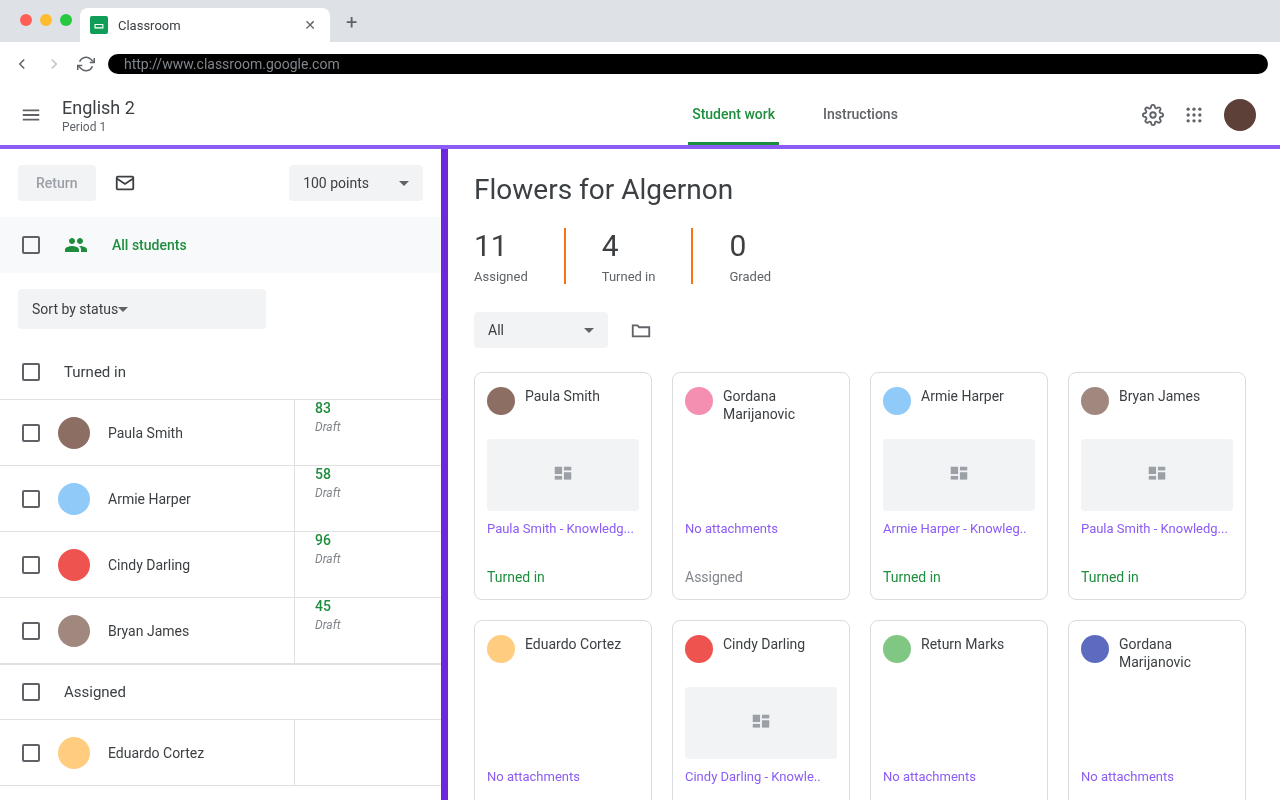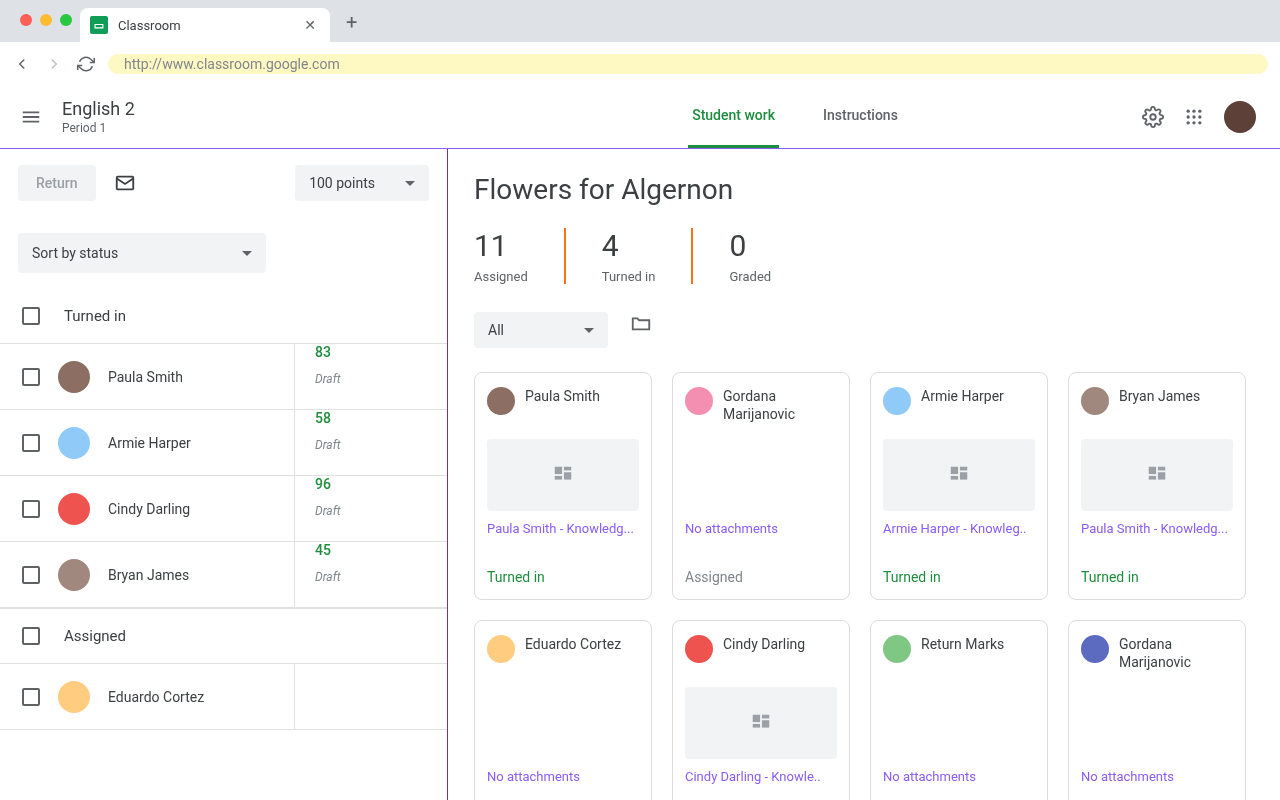--- a/index.html
+++ b/index.html
@@ -11,73 +11,73 @@
 .traffic-lights { display: flex; gap: 8px; align-items: center; padding: 0 10px; position: absolute; top: 14px; left: 10px; }
 .tl { width: 12px; height: 12px; border-radius: 50%; }
 .tl.red { background: #ff5f57; } .tl.yellow { background: #febc2e; } .tl.green { background: #28c840; }
 .tab { background: #fff; height: 34px; border-radius: 8px 8px 0 0; display: flex; align-items: center; padding: 0 14px 0 10px; gap: 10px; margin-left: 70px; width: 250px; position: relative; }
 .tab-favicon { width: 18px; height: 18px; background: #0f9d58; display: flex; align-items: center; justify-content: center; font-size: 11px; color: white; font-weight: bold; border-radius:2px;}
 .tab-title { font-size: 13px; color: #3c4043; flex: 1; }
 .tab-close { color: #5f6368; font-size: 14px; }
 .newtab { margin-left: 16px; color: #5f6368; font-size: 20px; padding-bottom:8px;}
 .url-bar-row { height: 43px; background: #fff; display: flex; align-items: center; padding: 0 12px; gap: 12px; border-top: 1px solid #fff;}
 .nav-icon { color: #5f6368; width: 20px; display:flex; justify-content:center; }
-.url-input { flex: 1; height: 20px; background: #fef9c3; border-radius: 15px; padding: 0 16px; font-size: 14px; color: #80868b; display:flex; align-items:center; }
-
-
-.app-header { height: 64px; border-bottom: 1px solid #8b5cf6; display: flex; align-items: center; }
+.url-input { flex: 1; height: 20px; background: #000000; border-radius: 15px; padding: 0 16px; font-size: 14px; color: #80868b; display:flex; align-items:center; }
+
+
+.app-header { height: 64px; border-bottom: 4px solid #8b5cf6; display: flex; align-items: center; }
 .hdr-left { display: flex; align-items: center; padding-left: 20px; gap: 20px; width: 448px;}
 .menu-icon { color: #5f6368; }
 .class-title { font-size: 18px; color: #3c4043; }
 .class-subtitle { font-size: 12px; color: #5f6368; margin-top: 2px; }
 .hdr-tabs { flex: 1; display: flex; justify-content: center; height: 100%; gap: 40px; }
 .hdr-tab { display: flex; align-items: center; font-size: 14px; color: #5f6368; border-bottom: 3px solid transparent; padding: 0 4px; cursor:pointer; height:100%; font-weight:500;}
 .hdr-tab.active { color: #1e8e3e; border-bottom-color: #1e8e3e; }
 .hdr-right { display: flex; align-items: center; gap: 20px; padding-right: 24px; }
 .gear-icon, .apps-icon { color: #5f6368; }
 .avatar-main { width: 32px; height: 32px; border-radius: 50%; background: #5d4037; }
 
 
 .main { display: flex; height: calc(800px - 85px - 64px); }
-.sidebar { width: 448px; border-right: 1px solid #6d28d9; overflow-y: hidden; }
+.sidebar { width: 448px; border-right: 7px solid #6d28d9; overflow-y: hidden; }
 .content { flex: 1; padding: 24px 26px; overflow-y: hidden; }
 
 
 .sb-controls { display: flex; align-items: center; padding: 16px 18px; gap: 18px; }
 .return-btn { background: #f1f3f4; color: #9aa0a6; border: none; border-radius: 4px; padding: 10px 18px; font-size: 14px; font-weight:500;}
 .mail-icon { color: #3c4043; }
 .points-dd { margin-left: auto; background: #f1f3f4; border-radius: 4px; padding: 10px 14px; display: flex; align-items: center; gap: 30px; font-size: 14px; color: #3c4043; }
 
 .all-students { display: flex; align-items: center; padding: 16px 22px; gap: 24px; background: #f8f9fa; }
 .cb { width: 18px; height: 18px; border: 2px solid #5f6368; border-radius: 2px; }
 .people-icon { color: #1e8e3e; }
 .all-students-label { color: #1e8e3e; font-weight: 500; font-size: 14px; }
 
-.sort-dd { margin: 16px 18px; background: #f1f3f4; border-radius: 4px; padding: 12px 14px; display: flex; align-items: center; justify-content: space-between; width: 248px; font-size: 14px; color: #3c4043; }
+.sort-dd { margin: 16px 18px; background: #f1f3f4; border-radius: 4px; padding: 12px 14px; display: flex; align-items: center; justify-content: flex-start; width: 248px; font-size: 14px; color: #3c4043; }
 
 .section-header { display: flex; align-items: center; padding: 18px 22px; gap: 24px; border-bottom: 1px solid #e0e0e0; font-size: 15px; color: #3c4043;}
 .student-row { display: flex; align-items: center; border-bottom: 1px solid #e0e0e0; height: 66px;}
 .sr-left { display:flex; align-items:center; gap: 18px; padding-left:22px; width: 294px; }
 .sr-right { border-left: 1px solid #e0e0e0; flex:1; height:100%; display:flex; flex-direction:column; justify-content:flex-start; padding-left:20px;}
 .student-avatar { width: 32px; height: 32px; border-radius: 50%; }
 .student-name { font-size: 14px; color: #3c4043; }
 .grade { font-size: 14px; color: #1e8e3e; font-weight:500; }
-.grade-status { font-size: 12px; color: #80868b; font-style: italic; margin-top:12px;}
+.grade-status { font-size: 12px; color: #80868b; font-style: italic; margin-top:4px;}
 
 .av-a {background:#8d6e63;} .av-b{background:#90caf9;} .av-c{background:#ef5350;} .av-d{background:#a1887f;} .av-e{background:#ffcc80;} .av-f{background:#f48fb1;} .av-g{background:#81c784;} .av-h{background:#5c6bc0;}
 
 
 .assignment-title { font-size: 28px; color: #3c4043; margin-bottom: 22px; font-weight:400;}
 .stats { display: flex; margin-bottom: 28px; }
 .stat { padding-right: 36px; margin-right: 36px; border-right: 2px solid #f97316; }
 .stat:last-child { border-right: none; }
 .stat-num { font-size: 30px; color: #3c4043; font-weight:400;}
 .stat-label { font-size: 13px; color: #5f6368; margin-top: 6px; }
 
-.filter-row { display: flex; align-items: flex-start; gap: 22px; margin-bottom: 24px; }
+.filter-row { display: flex; align-items: center; gap: 22px; margin-bottom: 24px; }
 .filter-dd { background: #f1f3f4; border-radius: 4px; padding: 10px 14px; display: flex; align-items: center; gap: 80px; font-size: 14px; color: #3c4043; }
 .folder-icon { color: #5f6368; }
 
 .cards { display: flex; flex-wrap: wrap; gap: 20px; }
 .card { width: 178px; height: 228px; border: 1px solid #dadce0; border-radius: 8px; padding: 14px 12px; display: flex; flex-direction: column; }
 .card-header { display: flex; align-items: center; gap: 10px; margin-bottom: 12px; min-height:40px; align-items:flex-start;}
 .card-avatar { width: 28px; height: 28px; border-radius: 50%; flex-shrink:0;}
 .card-name { font-size: 14px; color: #3c4043; line-height:1.3;}
 .thumb { height: 72px; background: #f1f3f4; border-radius: 4px; display: flex; align-items: center; justify-content: center; margin-bottom: 10px; }
 .thumb.empty { background: transparent; }
@@ -178,20 +178,29 @@
           <svg width="22" height="22" viewBox="0 0 24 24" fill="none" stroke="#3c4043" stroke-width="2">
             <rect x="3" y="5" width="18" height="14" rx="1"></rect>
             <path d="M3 7l9 6 9-6"></path>
           </svg>
         </span>
       <div class="points-dd">
         <span>100 points</span>
         <span class="arrow-down"></span>
       </div>
     </div>
+    <div class="all-students">
+      <div class="cb"></div>
+      <span class="people-icon">
+          <svg width="24" height="24" viewBox="0 0 24 24" fill="#1e8e3e">
+            <path d="M16 11c1.66 0 2.99-1.34 2.99-3S17.66 5 16 5s-3 1.34-3 3 1.34 3 3 3zm-8 0c1.66 0 2.99-1.34 2.99-3S9.66 5 8 5 5 6.34 5 8s1.34 3 3 3zm0 2c-2.33 0-7 1.17-7 3.5V19h14v-2.5c0-2.33-4.67-3.5-7-3.5zm8 0c-.29 0-.62.02-.97.05 1.16.84 1.97 1.97 1.97 3.45V19h6v-2.5c0-2.33-4.67-3.5-7-3.5z"></path>
+          </svg>
+        </span>
+      <span class="all-students-label">All students</span>
+    </div>
     <div class="sort-dd">
       <span>Sort by status</span>
       <span class="arrow-down"></span>
     </div>
 
     <div class="section-header">
       <div class="cb"></div>
       <span>Turned in</span>
     </div>
     <div id="turned-in-list">

